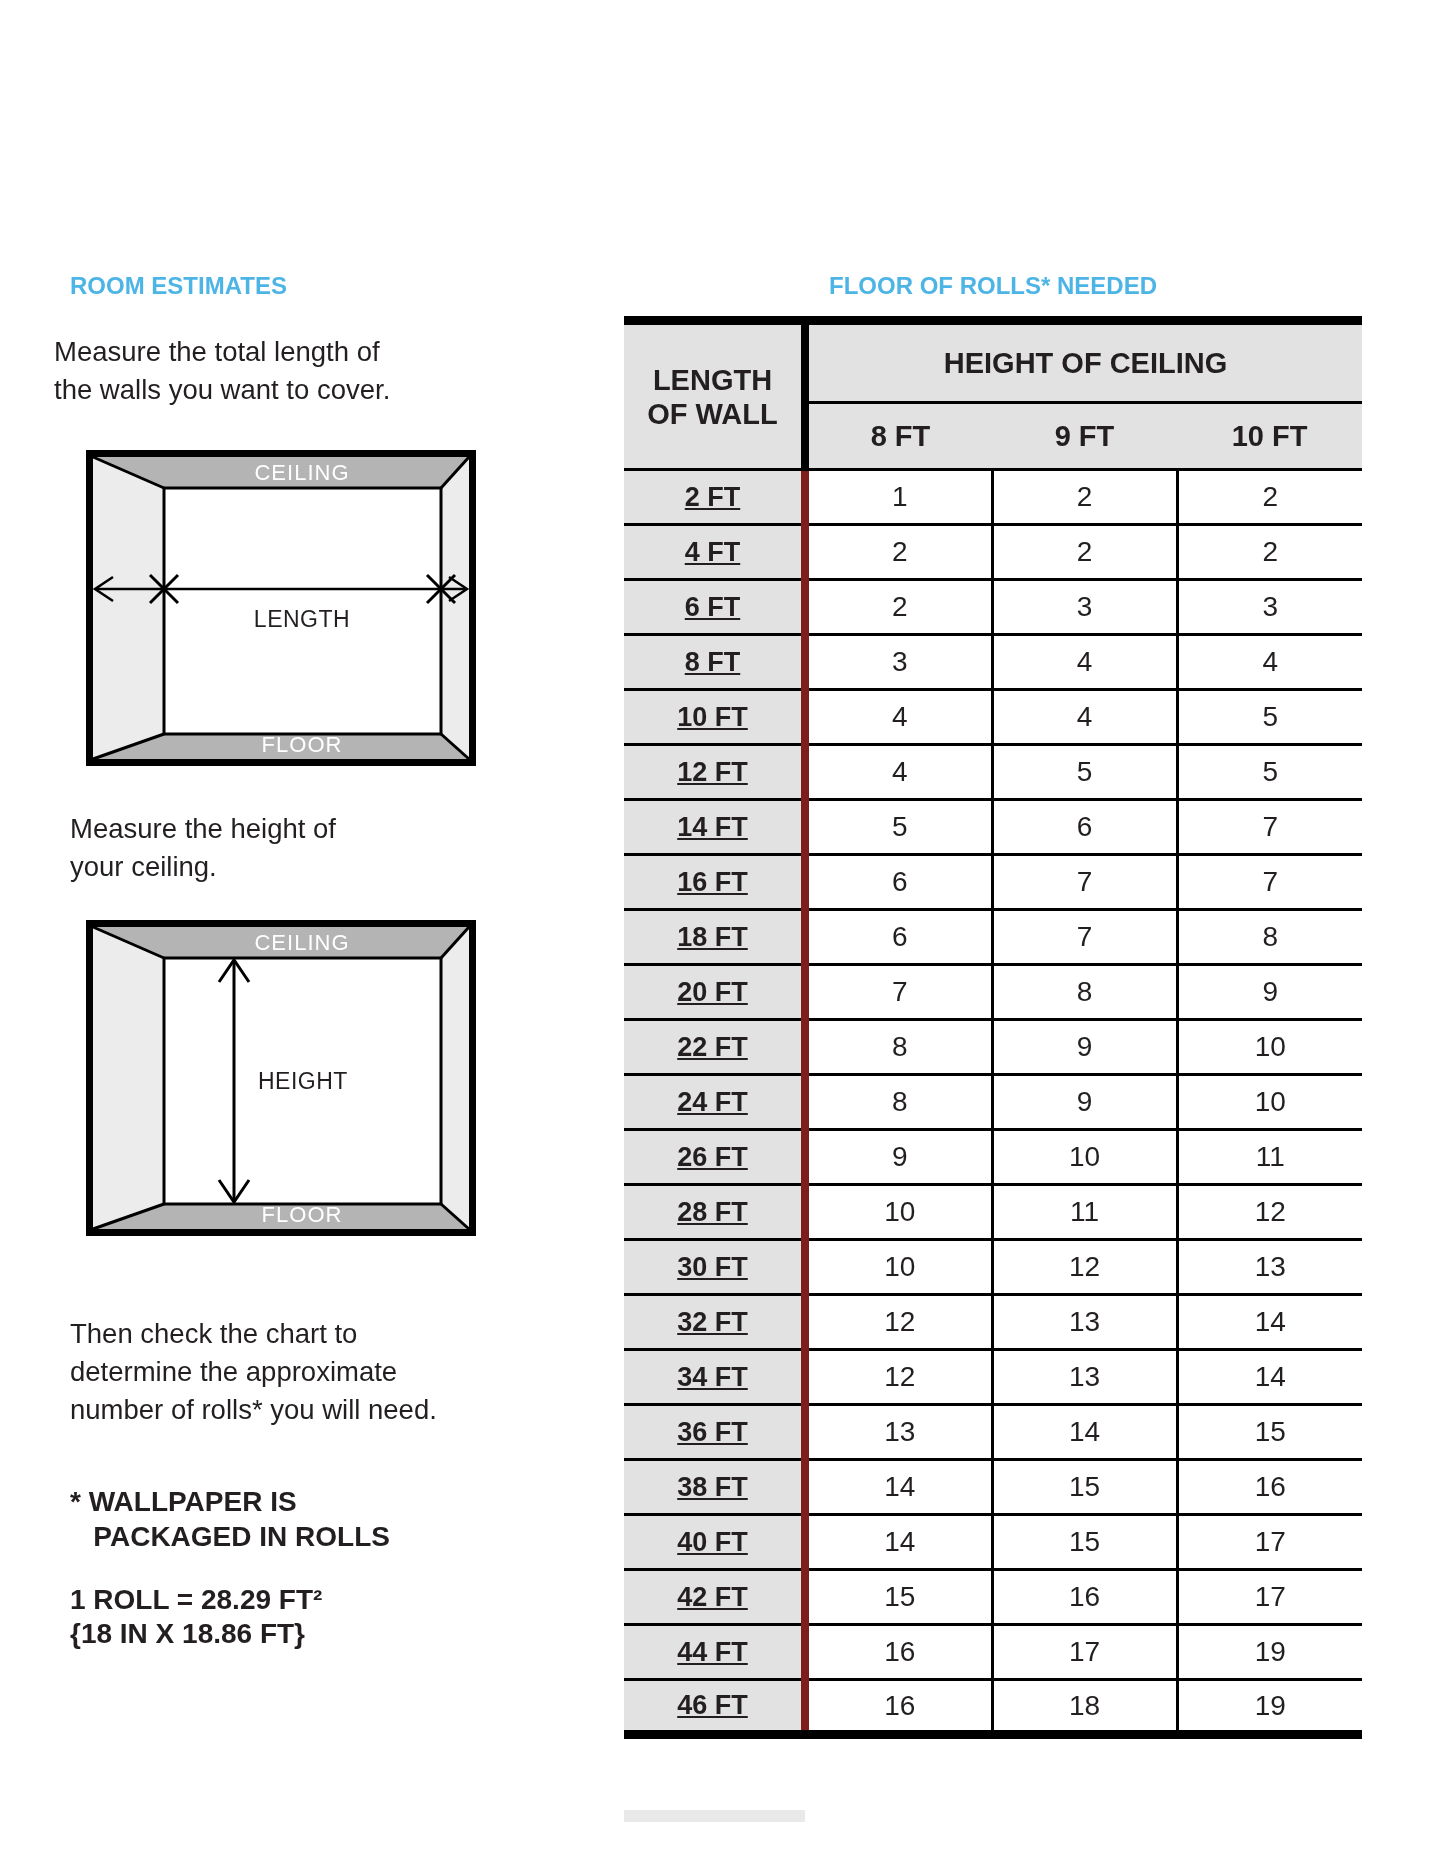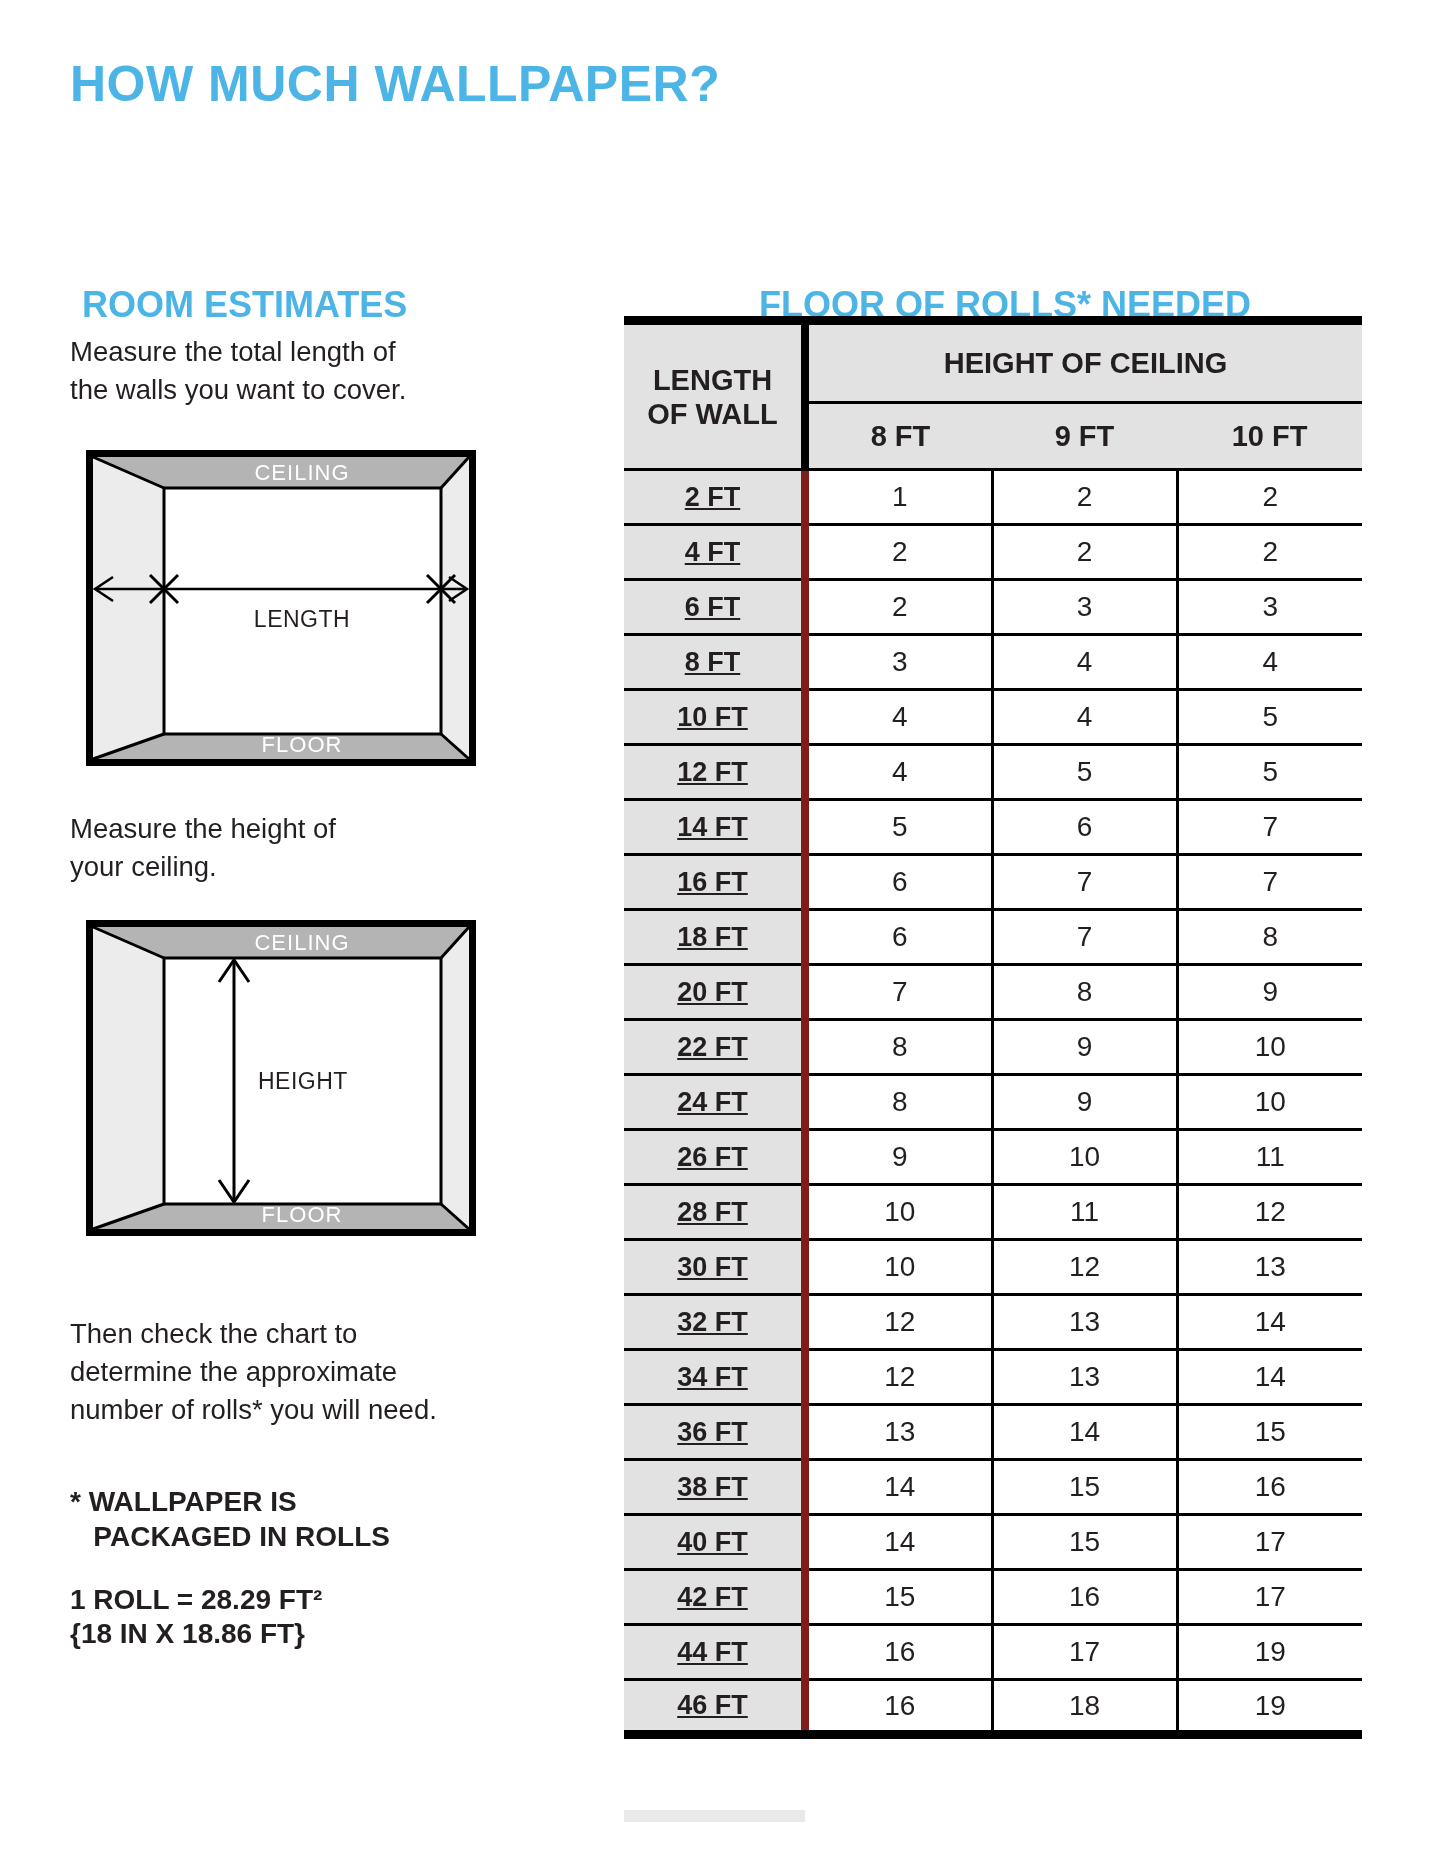--- a/index.html
+++ b/index.html
@@ -13,28 +13,28 @@
   .page{
     position:relative;width:1445px;height:1870px;background:#ffffff;
     font-family:"Liberation Sans", sans-serif;color:var(--ink);overflow:hidden;
   }
   .abs{position:absolute;}
   .page-title{
     left:70px;top:55px;margin:0;font-size:50px;font-weight:bold;
     color:var(--accent);letter-spacing:0.5px;white-space:nowrap;
   }
   .section-heading{
-    margin:12px;font-size:36px;font-weight:bold;color:var(--accent);white-space:nowrap;
+    margin:0;font-size:24px;font-weight:bold;color:var(--accent);white-space:nowrap;
   }
   .room-heading{left:70px;top:272px;}
   .table-heading{left:624px;top:272px;width:738px;text-align:center;}
   .body-text{
     margin:0;font-size:27.5px;line-height:38px;white-space:pre-line;color:var(--ink);
   }
-  .step1{left:70px;top:333px;}
+  .step1{left:54px;top:333px;}
   .step2{left:70px;top:810px;}
   .step3{left:70px;top:1280px;margin-top:35px;}
   .footnote{
     left:70px;top:1484px;margin:0;font-size:28px;line-height:35px;
     font-weight:bold;white-space:pre-wrap;
   }
   .roll-info{margin:0;font-size:28px;font-weight:bold;white-space:pre;}
   .roll-eq{left:70px;top:1584px;}
   .roll-dim{left:70px;top:1618px;}
   .diagram1{left:86px;top:450px;}
@@ -67,21 +67,20 @@
   }
   svg text{font-family:"Liberation Sans", sans-serif;}
   .diag-white-label{fill:#ffffff;font-size:22px;letter-spacing:1px;}
   .diag-dark-label{fill:var(--ink);font-size:23px;letter-spacing:0.5px;}
 </style>
 </head>
 <body>
 
 <div class="page">
 
-  <h1 class="abs page-title">HOW MUCH WALLPAPER?</h1>
 
   <h2 class="abs section-heading room-heading">ROOM ESTIMATES</h2>
 
   <p class="abs body-text step1">Measure the total length of
 the walls you want to cover.</p>
 
   <svg class="abs diagram1" width="390" height="316" viewBox="0 0 390 316">
     <polygon points="7,7 383,7 355,38 78,38" fill="var(--wall-dark)"></polygon>
     <polygon points="7,309 383,309 355,284 78,284" fill="var(--wall-dark)"></polygon>
     <polygon points="7,7 78,38 78,284 7,309" fill="var(--wall-light)"></polygon>

